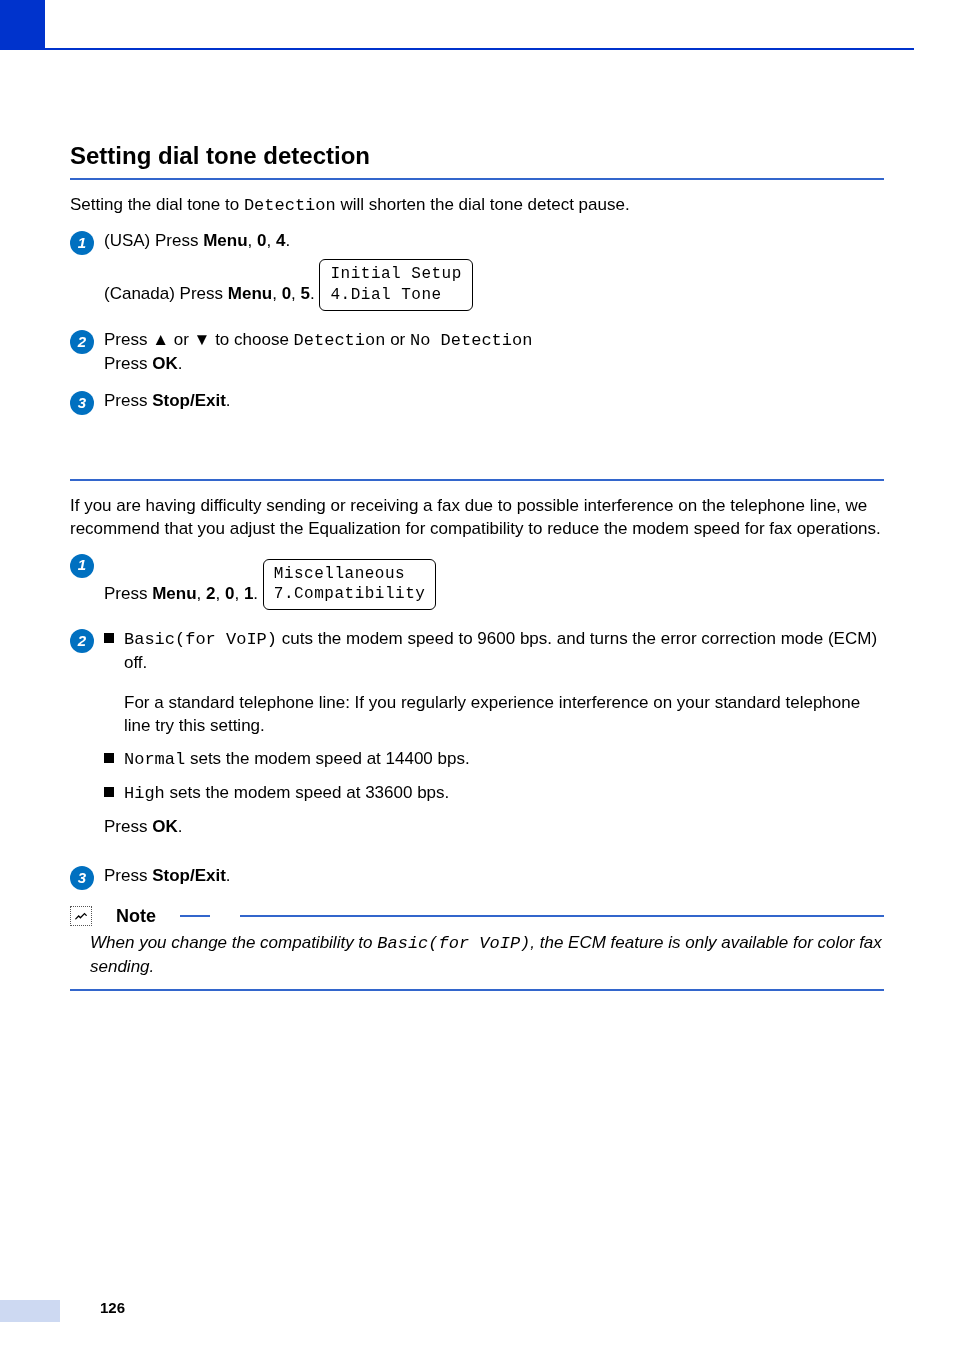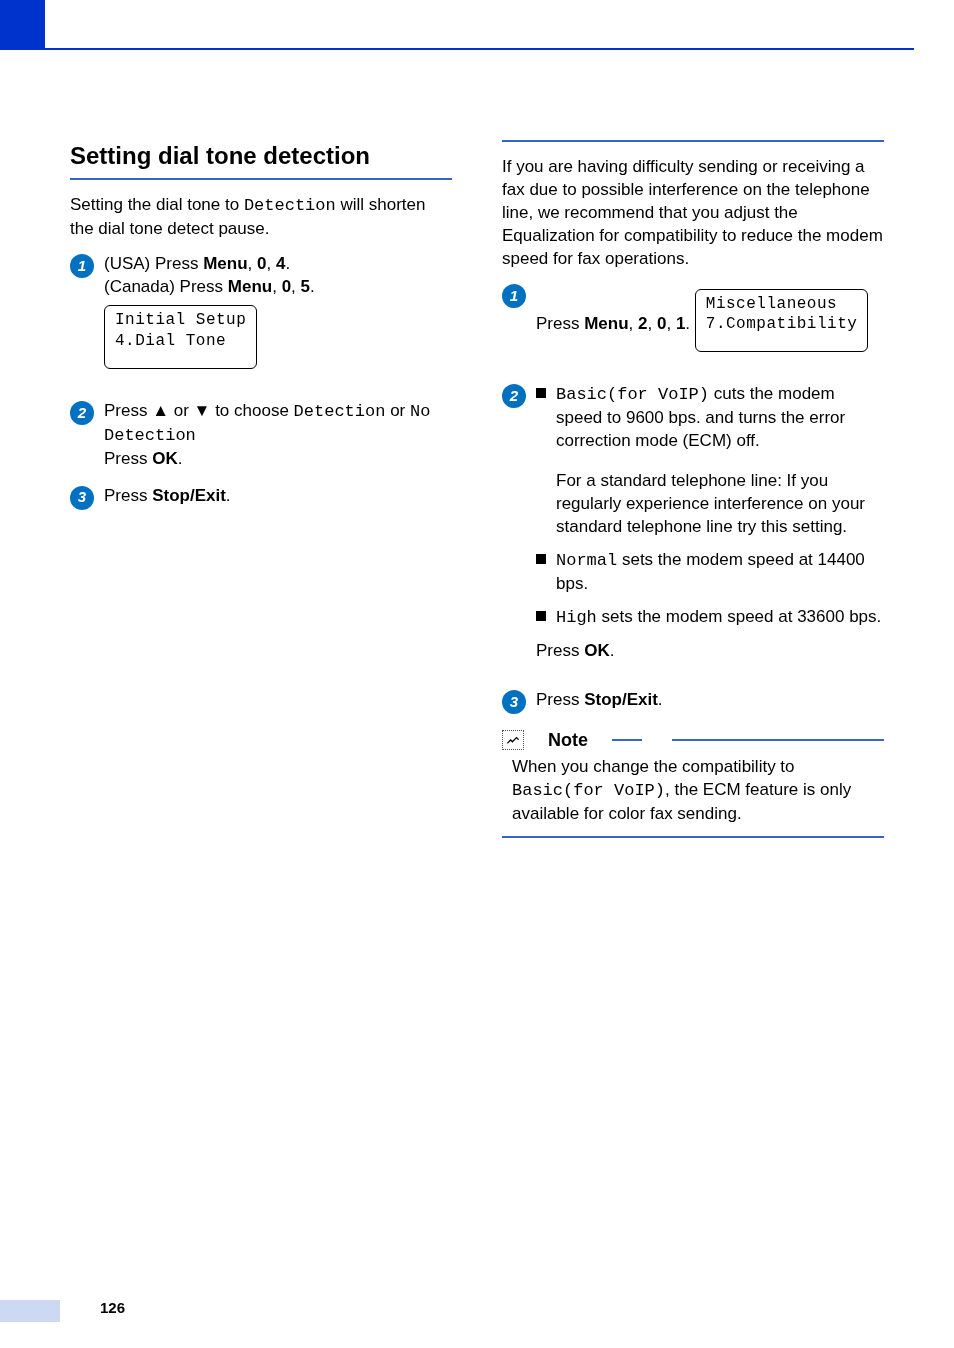--- a/index.html
+++ b/index.html
@@ -32,20 +32,21 @@
   }
   .page-area {
     position: absolute;
     top: 140px;
     left: 70px;
     right: 70px;
   }
   .columns {
     display: flex;
     gap: 50px;
+    flex-direction: column;
   }
   .col {
     flex: 1;
   }
   h2.section {
     font-size: 24px;
     font-weight: bold;
     margin: 0 0 6px 0;
   }
   hr.sec-rule {
@@ -80,26 +81,26 @@
     display: flex;
     align-items: center;
     justify-content: center;
     font-style: italic;
     margin-top: 1px;
   }
   .step-body { flex: 1; }
   .lcd {
     border: 1.5px solid #000;
     border-radius: 6px;
-    padding: 4px 10px 16px 10px;
+    padding: 4px 10px 4px 10px;
     font-family: "Courier New", monospace;
     font-size: 16px;
     line-height: 1.3;
     display: inline-block;
-    margin: 6px 0 17px 0;
+    margin: 6px 0 4px 0;
     white-space: pre;
     letter-spacing: 0.5px;
   }
   .sub-block { margin-left: 18px; }
   .square-bullets { list-style: none; padding: 0; margin: 0; }
   .square-bullets > li { position: relative; padding-left: 20px; margin-bottom: 10px; }
   .square-bullets > li::before {
     content: "";
     position: absolute;
     left: 0;
@@ -135,21 +136,21 @@
     height: 18px;
     display:flex;
     align-items:center;
     justify-content:center;
   }
   .note-bottom-rule {
     height: 2px;
     background: #3366cc;
     margin-top: 10px;
   }
-  .note-body { margin-left: 10px; }
+  .note-body { margin-left: 20px; font-style: italic; }
   .page-num {
     position: absolute;
     bottom: 30px;
     left: 100px;
     font-weight: bold;
     font-size: 15px;
     text-align: right;
   }
   .footer-tab {
     position: absolute;

